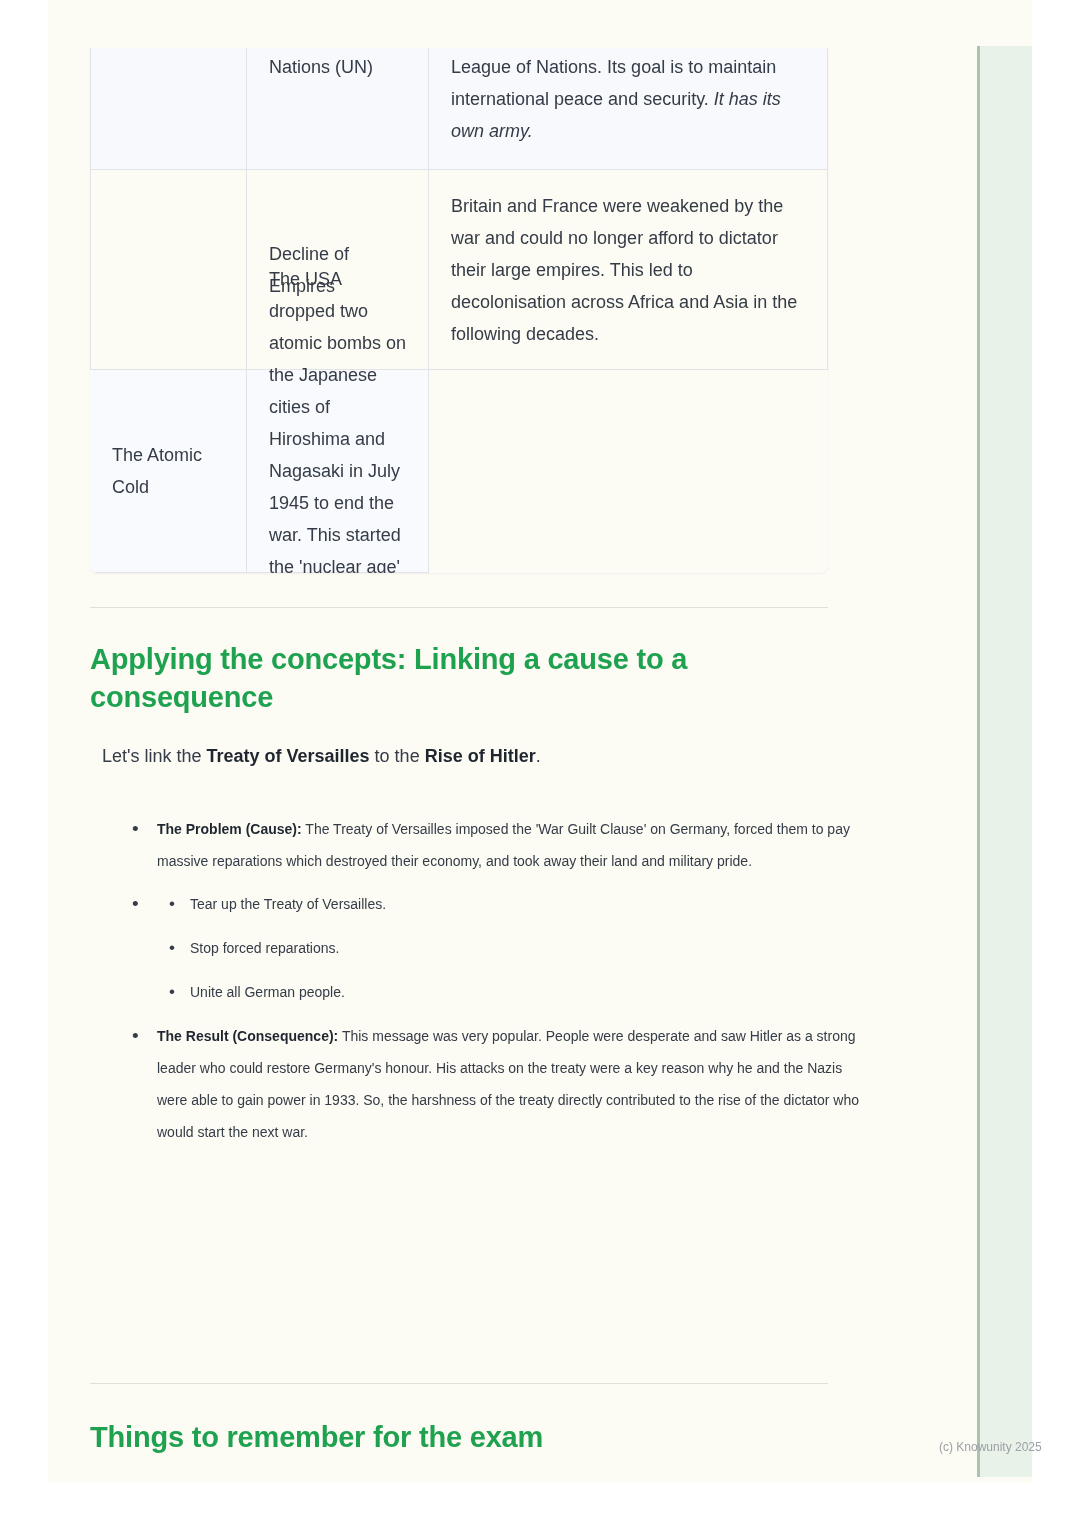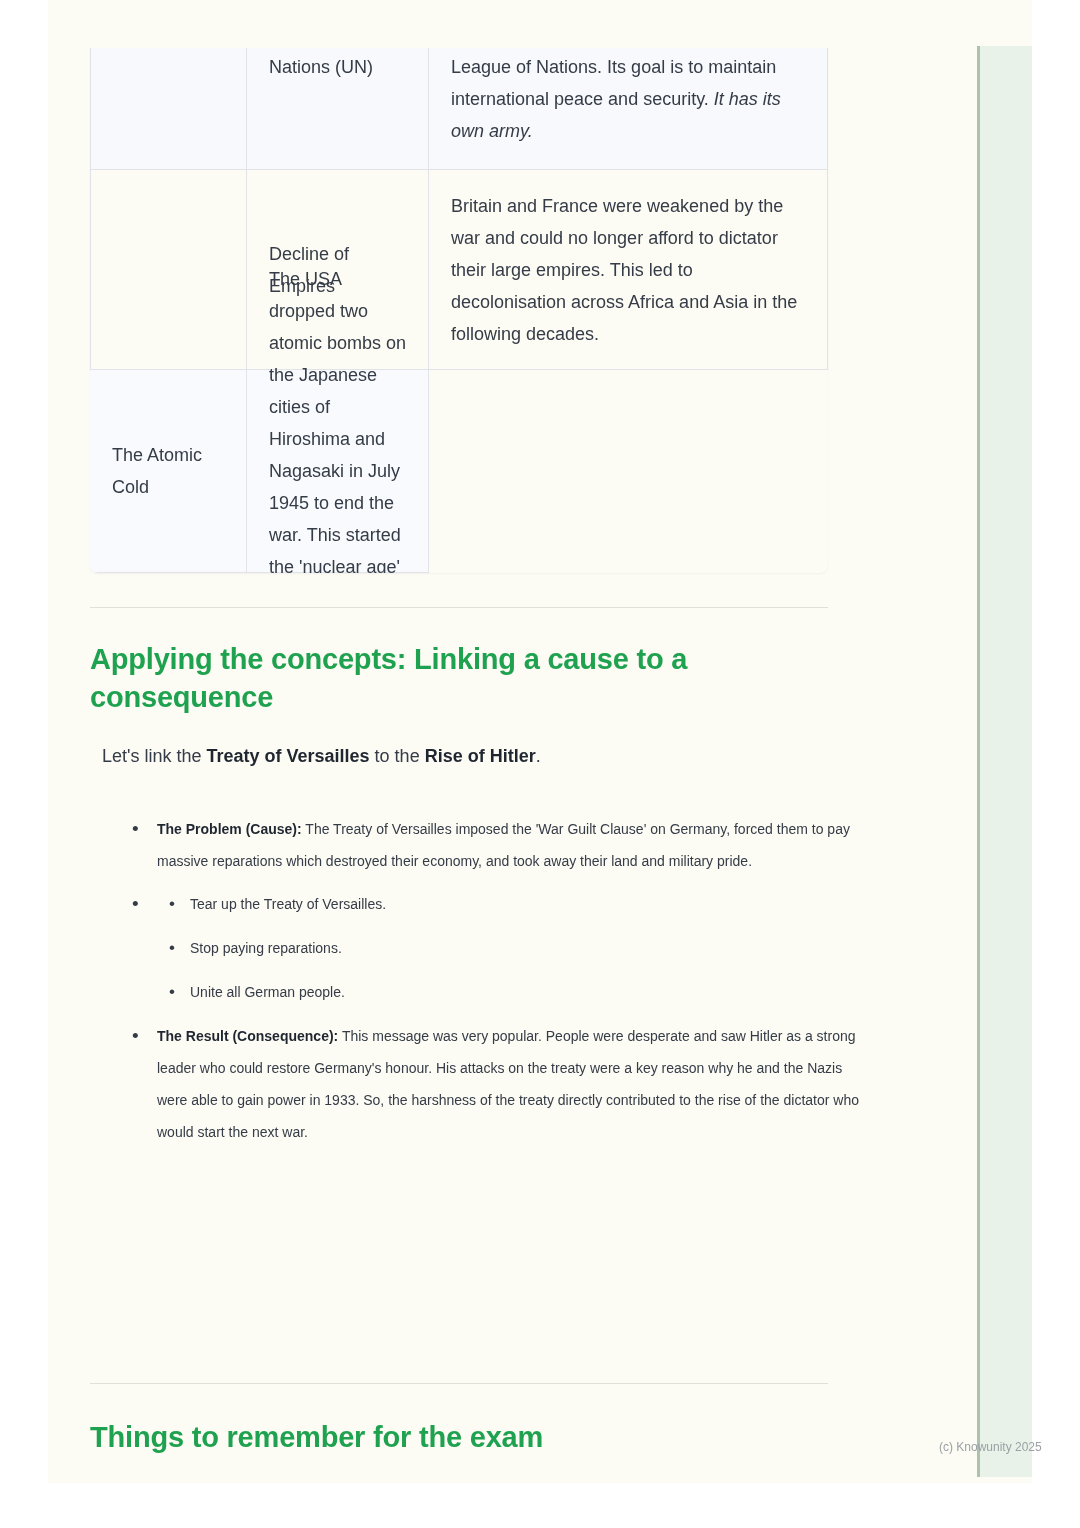--- a/index.html
+++ b/index.html
@@ -140,21 +140,21 @@
 
     <h2 class="green-heading" id="heading-applying">Applying the concepts: Linking a cause to a consequence</h2>
 
     <p class="intro"><span>Let's link the </span><span class="rt-b">Treaty of Versailles</span><span> to the </span><span class="rt-b">Rise of Hitler</span><span>.</span></p>
 
     <ul class="main-list">
       <li class="mi"><span class="rt-b">The Problem (Cause):</span><span> The Treaty of Versailles imposed the 'War Guilt Clause' on Germany, forced them to pay massive reparations which destroyed their economy, and took away their land and military pride.</span></li>
       <li class="mi">
         <ul class="sub-list">
           <li class="si">Tear up the Treaty of Versailles.</li>
-          <li class="si">Stop paying reparations.</li>
+          <li class="si">Stop forced reparations.</li>
           <li class="si">Unite all German people.</li>
         </ul>
       </li>
       <li class="mi"><span class="rt-b">The Result (Consequence):</span><span> This message was very popular. People were desperate and saw Hitler as a strong leader who could restore Germany's honour. His attacks on the treaty were a key reason why he and the Nazis were able to gain power in 1933. So, the harshness of the treaty directly contributed to the rise of the dictator who would start the next war.</span></li>
     </ul>
 
     <hr class="divider" id="divider-2">
 
     <h2 class="green-heading" id="heading-exam">Things to remember for the exam</h2>
 

